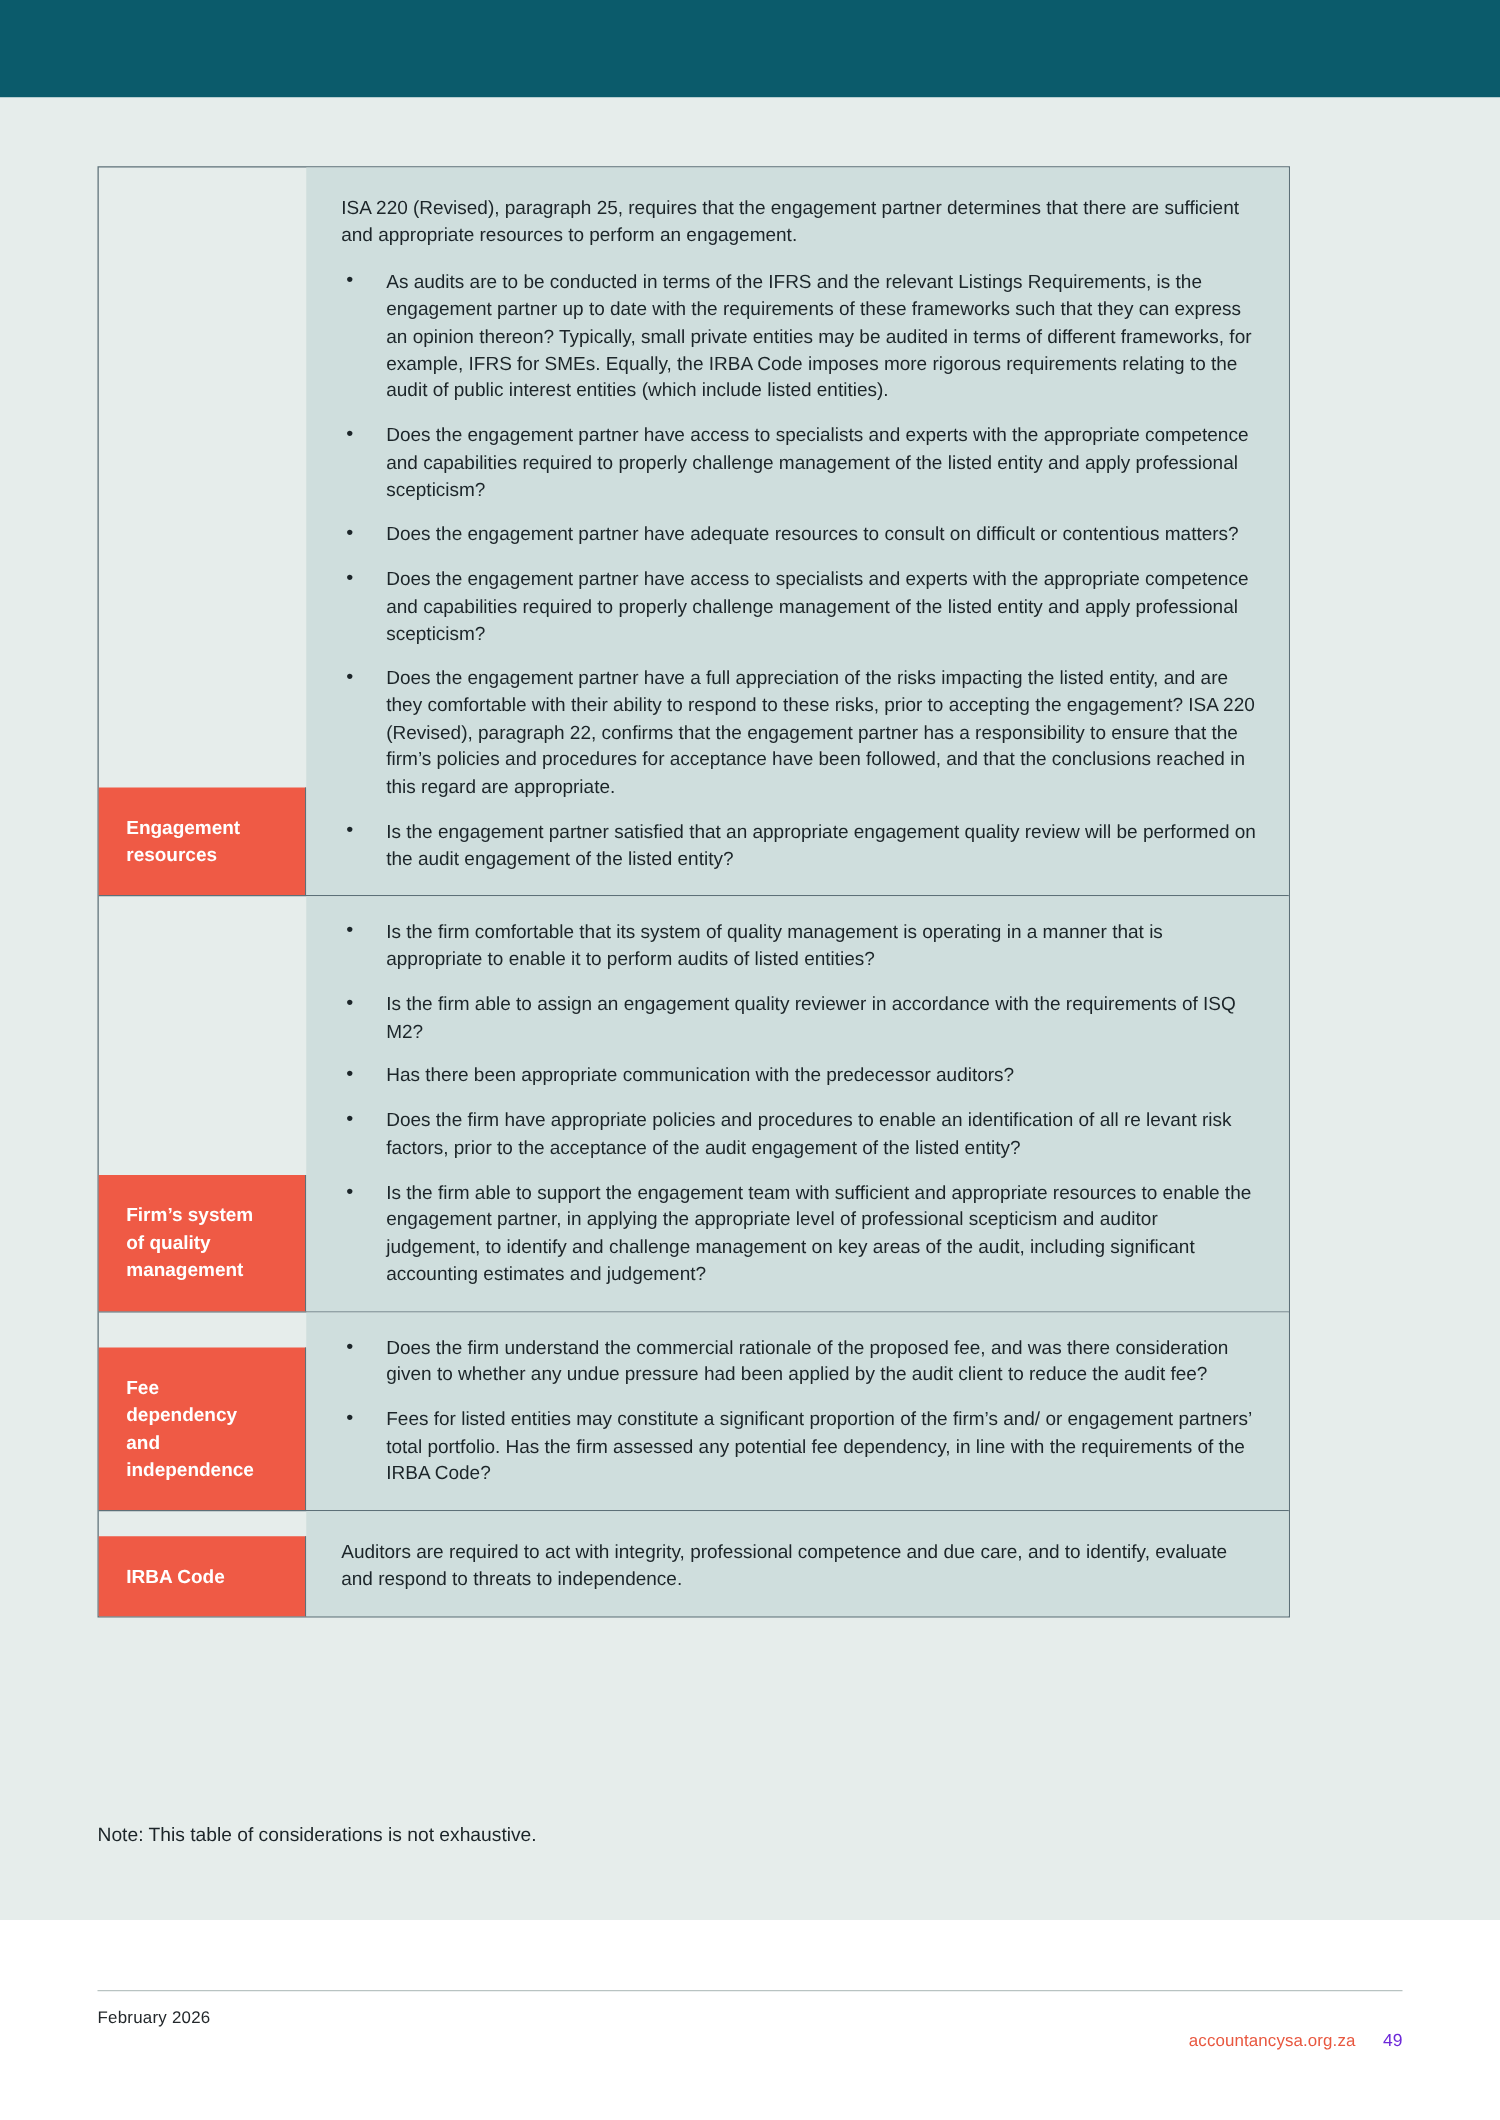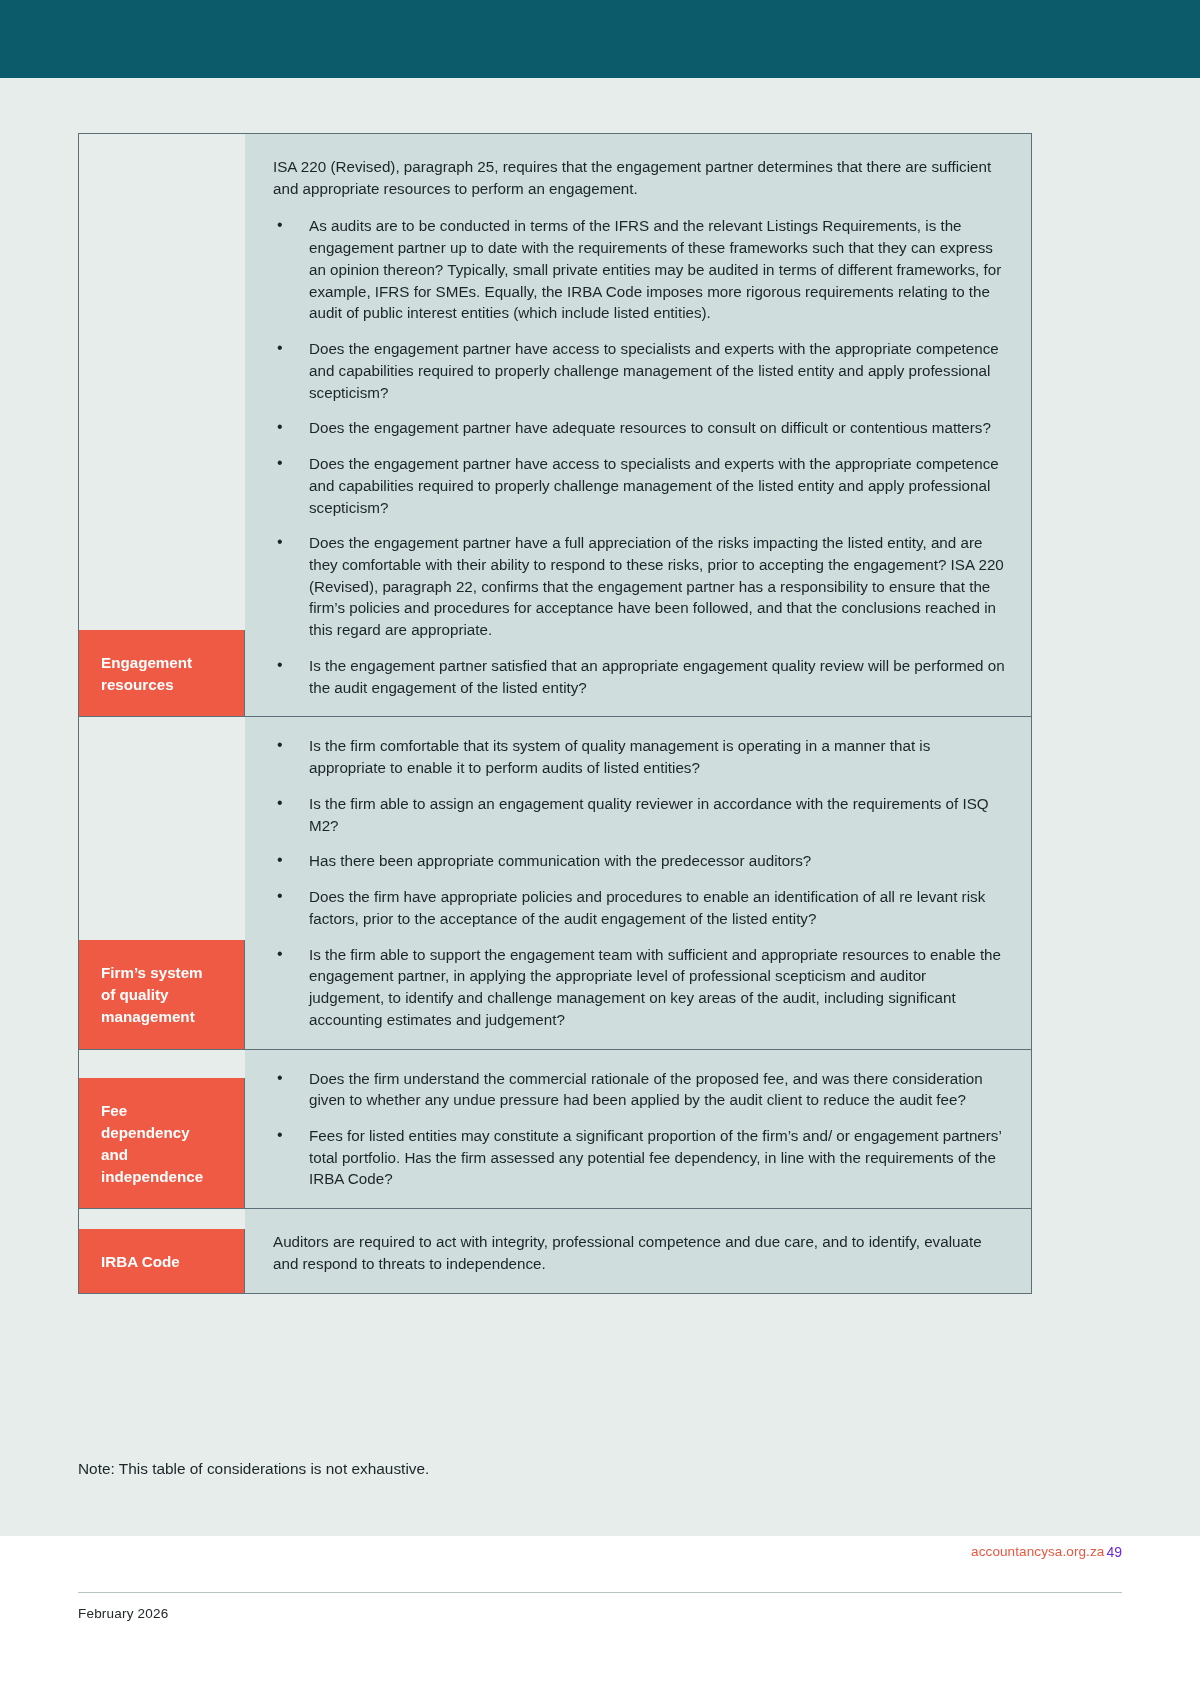--- a/index.html
+++ b/index.html
@@ -50,24 +50,24 @@
   }
   .footer-left {
     position: absolute;
     left: 78px; top: 1606px;
     font-size: 13.5px;
     color: #23282b;
     letter-spacing: 0.2px;
   }
   .footer-right {
     position: absolute;
-    right: 78px; top: 1544px;
+    right: 78px; top: 1624px;
     display: flex;
-    align-items: flex-start;
-    gap: 2px;
+    align-items: center;
+    gap: 22px;
   }
   .footer-site {
     font-size: 13.5px;
     color: #e8573f;
     letter-spacing: 0.1px;
   }
   .footer-pageno {
     font-size: 14px;
     font-weight: normal;
     color: #6d28d9;

